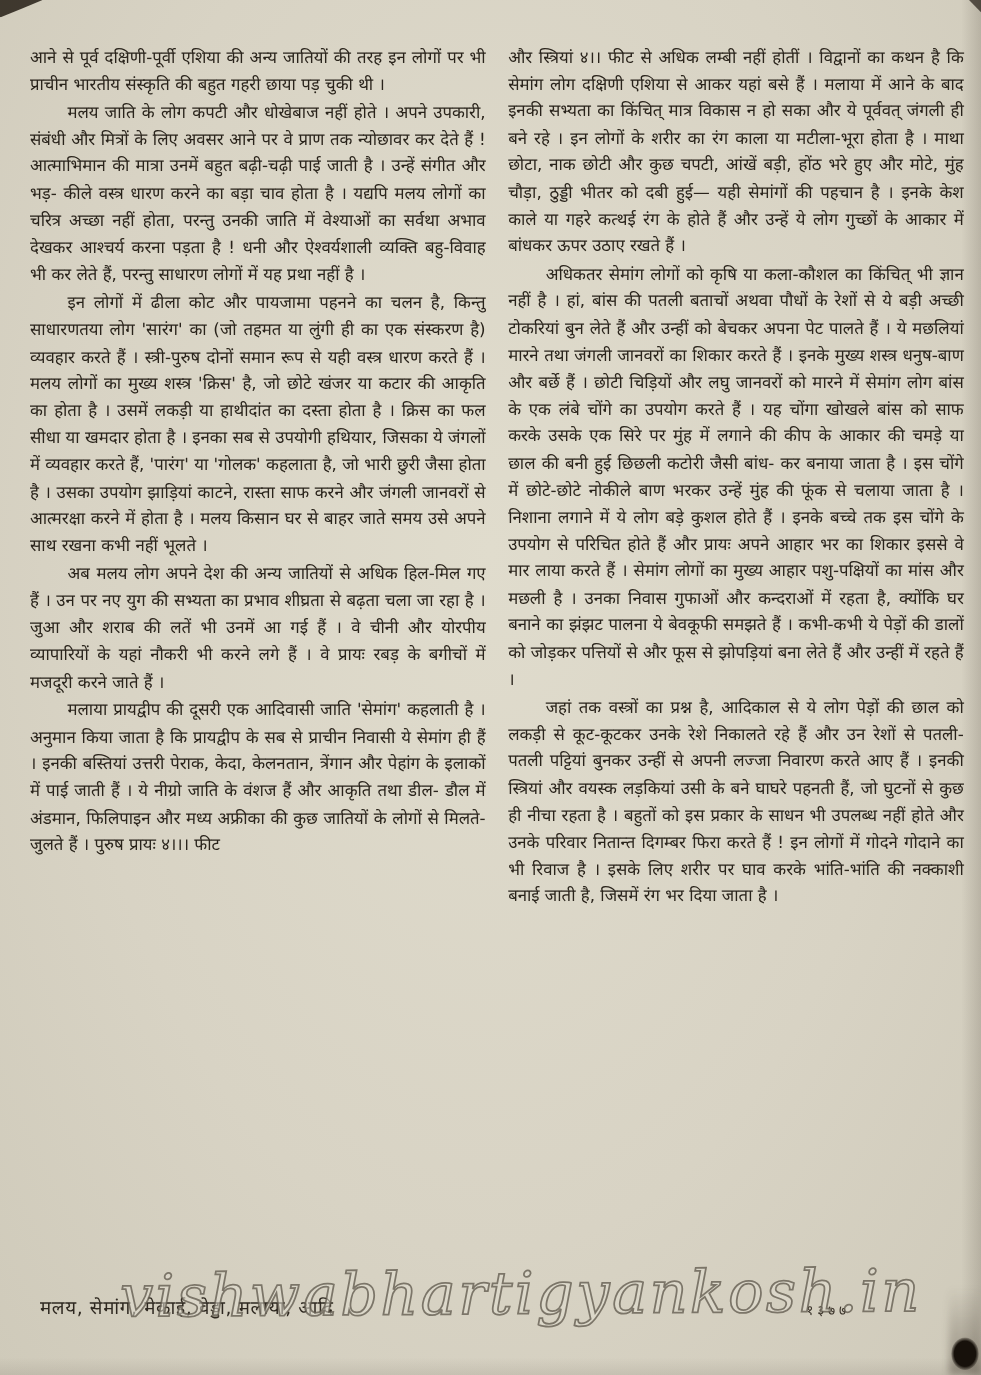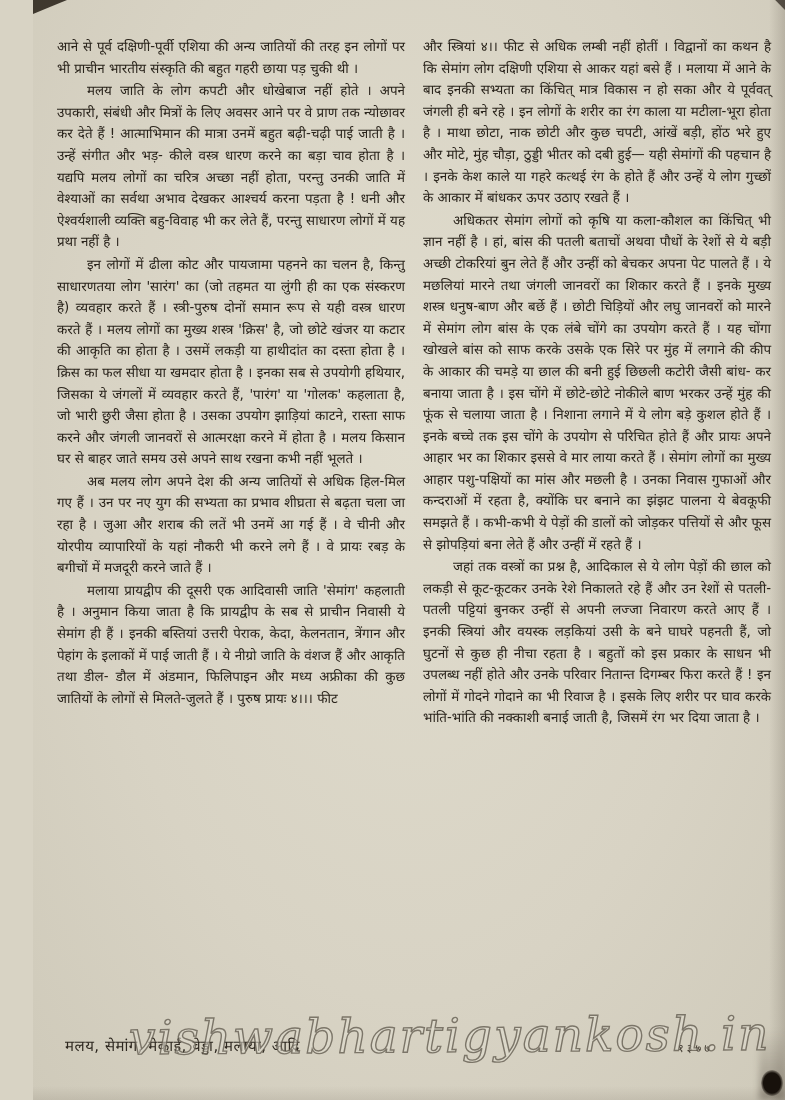--- a/index.html
+++ b/index.html
@@ -5,21 +5,20 @@
   html,body{margin:0;padding:0;}
   body{
     width:785px;height:1100px;position:relative;overflow:hidden;
     font-family:"DejaVu Sans",sans-serif;
     background:#d8d3c4;
   }
   .page{
     position:absolute;inset:0;
     background:
       radial-gradient(ellipse at 50% 40%, #e0dccd 0%, #d8d3c4 60%, #cfcaba 100%);
-    margin-left: 33px;
   }
   
   .edge-shadow-right{
     position:absolute;top:0;right:0;width:16px;height:1100px;
     background:linear-gradient(to right, rgba(0,0,0,0) 0%, rgba(60,50,40,.18) 100%);
   }
   .edge-shadow-bottom{
     position:absolute;bottom:0;left:0;width:785px;height:14px;
     background:linear-gradient(to bottom, rgba(0,0,0,0) 0%, rgba(60,50,40,.10) 100%);
   }

